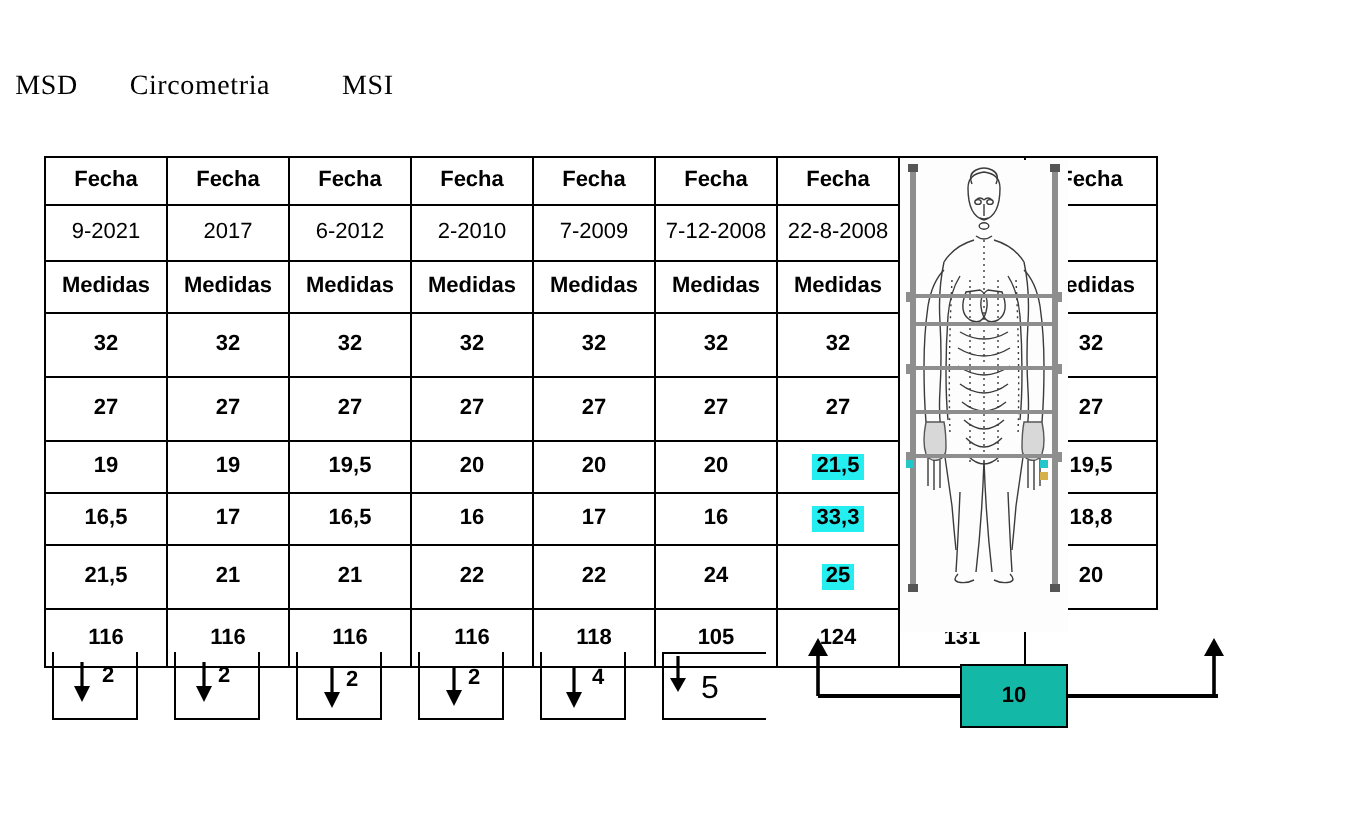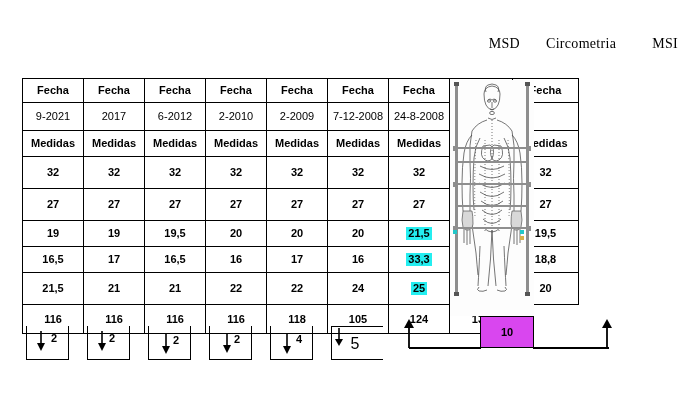--- a/index.html
+++ b/index.html
@@ -15,21 +15,21 @@
     color: #000000;
     overflow: hidden;
   }
 
   
   #title-row {
     position: absolute;
     left: 0;
     top: 20px;
     width: 678px;
-    text-align: right;
+    text-align: left;
     font-family: "Liberation Serif", serif;
     font-size: 14px;
     letter-spacing: .3px;
     white-space: pre;
   }
   #title-row span { display: inline-block; }
   .title-gap-a { width: 26px; }
   .title-gap-b { width: 36px; }
 
   
@@ -144,30 +144,30 @@
   #connector {
     position: absolute;
     left: 405px;
     top: 316px;
     width: 215px;
     height: 52px;
   }
   #conn-box {
     position: absolute;
     left: 75px;
-    top: 0;
+    top: 16px;
     width: 54px;
     height: 32px;
     border: 1px solid #000;
     box-sizing: border-box;
     text-align: center;
     line-height: 30px;
     font-size: 11px;
     font-weight: bold;
-    background: #d946ef;
+    background: #14b8a6;
   }
   #conn-line-left {
     position: absolute;
     left: 4px;
     top: 31px;
     width: 72px;
     height: 2px;
     background: #000;
   }
   #conn-line-right {
@@ -217,23 +217,23 @@
       <td class="hdr-fecha">Fecha</td>
       <td class="body-cell no-bottom" rowspan="8"></td>
       <td class="hdr-fecha">Fecha</td>
     </tr>
 
     <tr>
       <td class="hdr-date">9-2021</td>
       <td class="hdr-date">2017</td>
       <td class="hdr-date">6-2012</td>
       <td class="hdr-date">2-2010</td>
-      <td class="hdr-date">2-2009</td>
+      <td class="hdr-date">7-2009</td>
       <td class="hdr-date">7-12-2008</td>
-      <td class="hdr-date">24-8-2008</td>
+      <td class="hdr-date">22-8-2008</td>
       <td class="hdr-date blank"></td>
     </tr>
 
     <tr>
       <td class="hdr-med">Medidas</td>
       <td class="hdr-med">Medidas</td>
       <td class="hdr-med">Medidas</td>
       <td class="hdr-med">Medidas</td>
       <td class="hdr-med">Medidas</td>
       <td class="hdr-med">Medidas</td>

